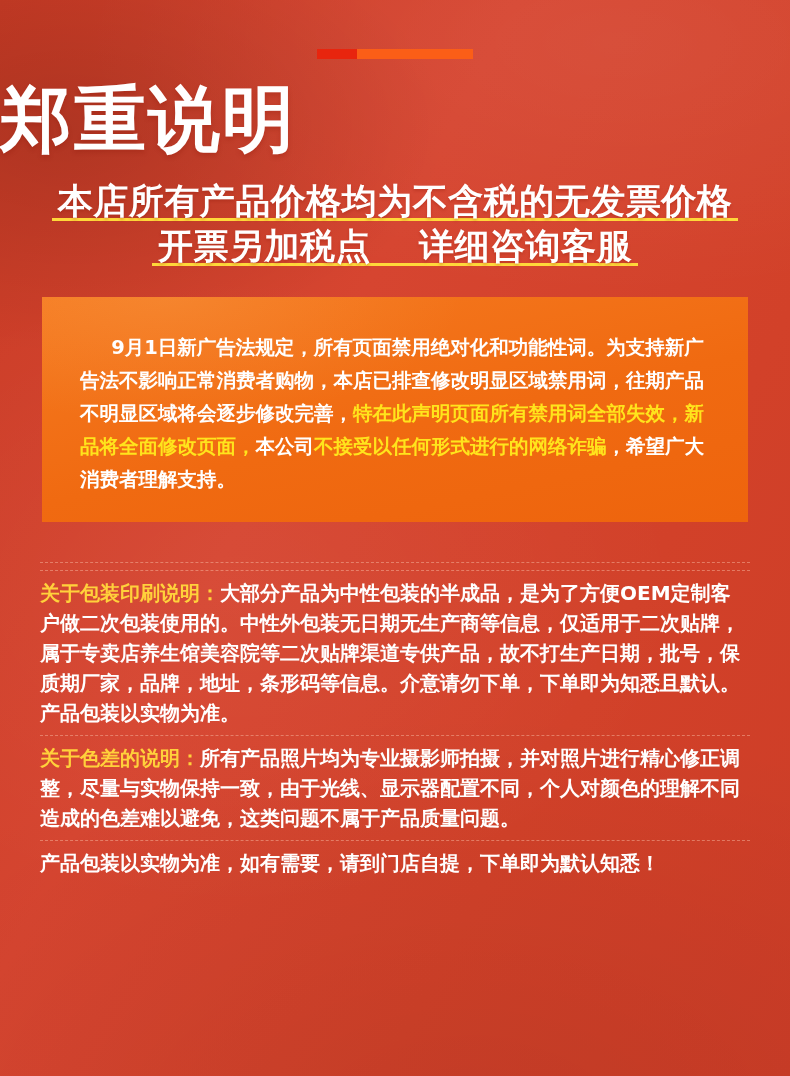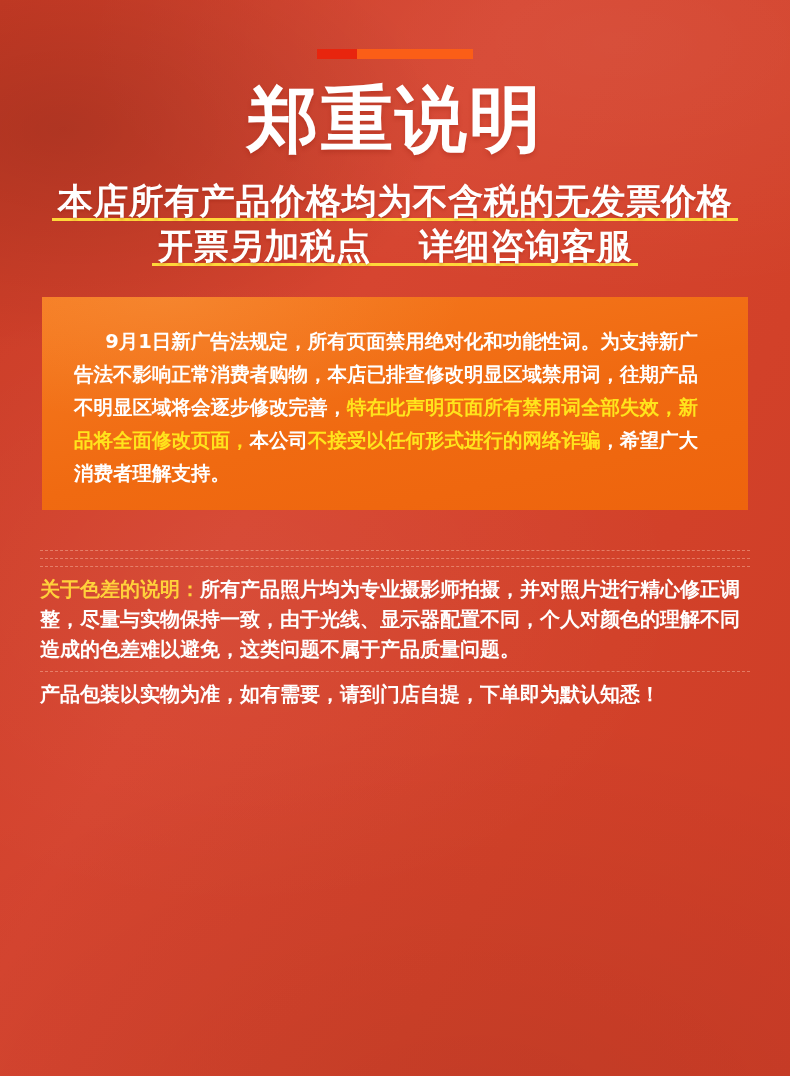--- a/index.html
+++ b/index.html
@@ -11,42 +11,42 @@
       radial-gradient(900px 420px at 78% 4%, rgba(255,255,255,.06), transparent 60%),
       radial-gradient(700px 500px at 30% 55%, rgba(255,255,255,.04), transparent 65%),
       radial-gradient(1000px 600px at 60% 105%, rgba(0,0,0,.07), transparent 70%),
       linear-gradient(118deg,#c93b25 0%,#d64530 38%,#d24129 70%,#cd3d27 100%);
   }
   .topbar{margin:49px auto 0;width:156px;height:10px;display:flex;}
   .topbar .seg-dark{width:40px;height:10px;background:#e8250e;}
   .topbar .seg-orange{width:116px;height:10px;background:#fb5e17;}
 
   .page-title{
-    margin:14px 0 0;text-align:center;color:#ffffff;
+    margin:14px 0 0;color:#ffffff;
     font-size:72px;line-height:92px;font-weight:900;letter-spacing:2px;
     text-shadow:0 3px 4px rgba(140,25,8,.25);
   }
 
   .subs{margin-top:14px;text-align:center;color:#fff;font-weight:800;}
   .subs .line{display:block;font-size:35px;line-height:45px;letter-spacing:.5px;}
   .subs .line span{
     display:inline-block;padding:0 6px;
     background-image:linear-gradient(#ffd83a,#ffd83a);
     background-repeat:no-repeat;background-size:100% 3px;background-position:0 92%;
     text-shadow:0 2px 3px rgba(140,25,8,.28);
   }
 
   .notice-box{
     margin:28px 42px 0;padding:20px 24px 12px;
     background:
       radial-gradient(420px 180px at 18% 0%, rgba(255,210,140,.14), transparent 70%),
       linear-gradient(168deg,#f57a20 0%,#f06a11 55%,#ee640d 100%);
     color:#ffffff;font-size:19.5px;line-height:33px;font-weight:700;
   }
-  .notice-box p{margin:8px;text-indent:1.6em;}
+  .notice-box p{margin:14px;text-indent:1.6em;}
   .notice-box .highlight{color:#ffe41c;font-weight:800;}
   .notice-box .normal{color:#ffffff;}
 
   .sections{margin:40px 40px 0;color:#ffffff;}
   .sections p{margin:0;font-size:20px;line-height:30px;font-weight:700;}
   .sections .label{color:#ffd13b;font-weight:800;}
   hr.divider{
     border:none;border-top:1px dashed rgba(255,205,180,.42);
     margin:7px 0;height:0;background:none;
   }
@@ -70,17 +70,18 @@
   <div class="line"><span>开票另加税点　 详细咨询客服</span></div>
 </div>
 
 <div class="notice-box">
   <p><span class="normal">9月1日新广告法规定，所有页面禁用绝对化和功能性词。为支持新广告法不影响正常消费者购物，本店已排查修改明显区域禁用词，往期产品不明显区域将会逐步修改完善，</span><span class="highlight">特在此声明页面所有禁用词全部失效，新品将全面修改页面，</span><span class="normal">本公司</span><span class="highlight">不接受以任何形式进行的网络诈骗</span><span class="normal">，希望广大消费者理解支持。</span></p>
 </div>
 
 <div class="sections">
   <hr class="divider">
   <hr class="divider">
+  <p><span class="label">关于包装印刷说明：</span><span>大部分产品为中性包装的半成品，是为了方便OEM定制客户做二次包装使用的。中性外包装无日期无生产商等信息，仅适用于二次贴牌，属于专卖店养生馆美容院等二次贴牌渠道专供产品，故不打生产日期，批号，保质期厂家，品牌，地址，条形码等信息。介意请勿下单，下单即为知悉且默认。产品包装以实物为准。</span></p>
   <hr class="divider">
   <p><span class="label">关于色差的说明：</span><span>所有产品照片均为专业摄影师拍摄，并对照片进行精心修正调整，尽量与实物保持一致，由于光线、显示器配置不同，个人对颜色的理解不同造成的色差难以避免，这类问题不属于产品质量问题。</span></p>
   <hr class="divider">
   <p class="footer-line">产品包装以实物为准，如有需要，请到门店自提，下单即为默认知悉！</p>
 </div>
 
 </body></html>

